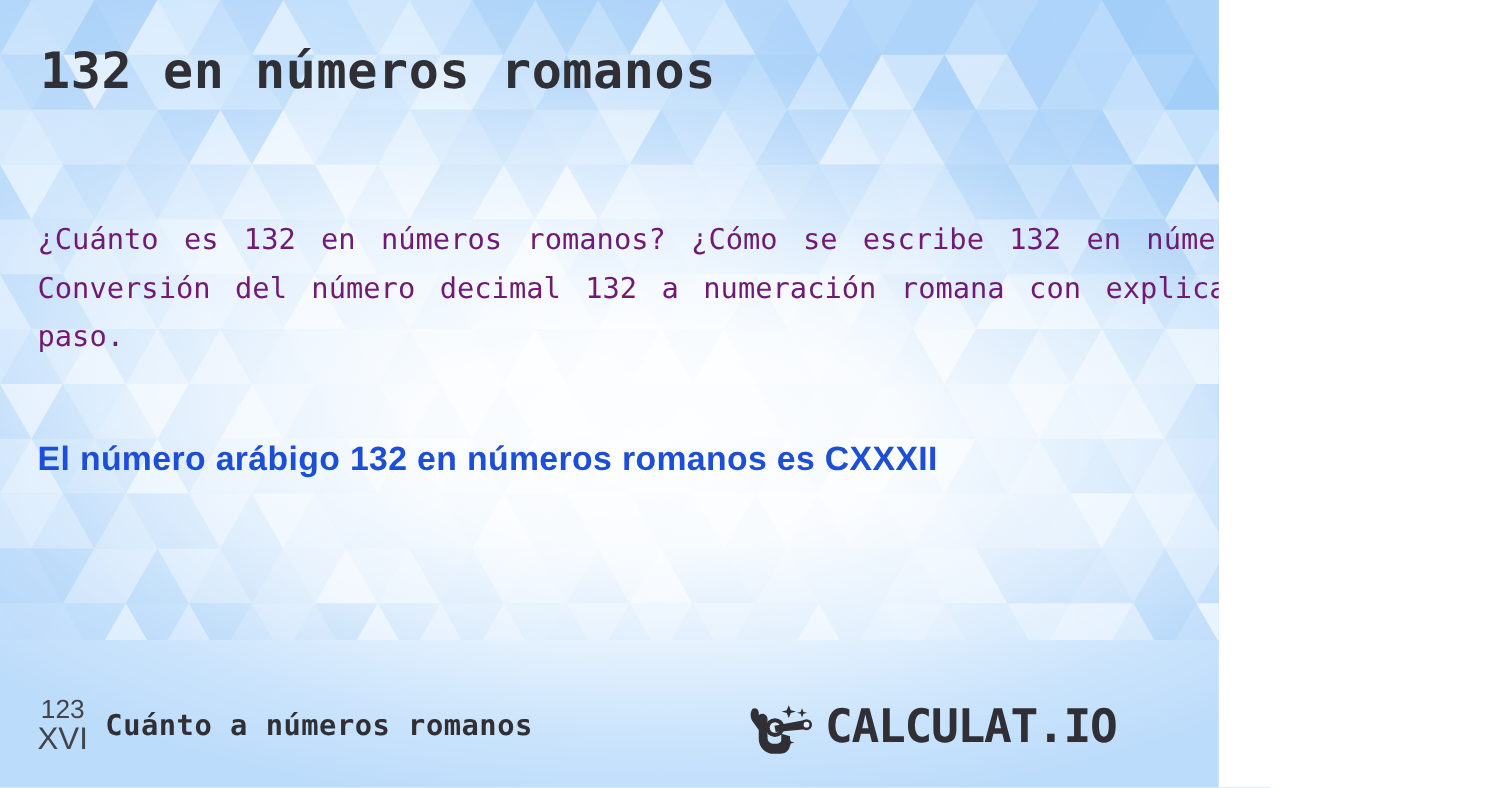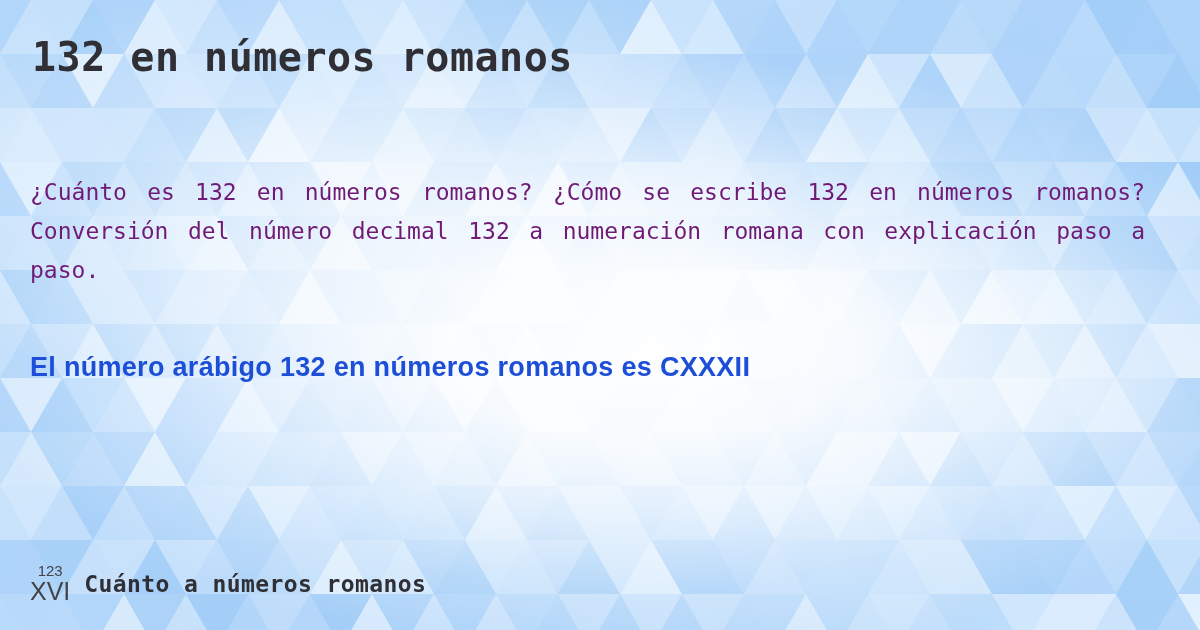--- a/index.html
+++ b/index.html
@@ -8,21 +8,21 @@
   }
   body {
     width: 1200px;
     height: 630px;
     overflow: hidden;
     font-family: "DejaVu Sans Mono", monospace;
   }
 
   #page {
     position: relative;
-    width: 1200px;
+    width: 975px;
     height: 630px;
     overflow: hidden;
     background: #bcdcfb;
   }
 
   
   #bg-pattern {
     position: absolute;
     inset: 0;
     z-index: 0;
@@ -117,21 +117,21 @@
   .roman-badge {
     display: flex;
     flex-direction: column;
     align-items: center;
     justify-content: center;
     font-family: "Liberation Sans", sans-serif;
     color: #43434a;
     line-height: 1.02;
   }
   .roman-badge .badge-top {
-    font-size: 15px;
+    font-size: 21px;
     letter-spacing: 0px;
   }
   .roman-badge .badge-bottom {
     font-size: 25px;
     letter-spacing: 0px;
   }
 
   .footer-title {
     font-family: "DejaVu Sans Mono", monospace;
     font-weight: bold;
@@ -884,15 +884,47 @@
   <div class="footer">
 
     <div class="footer-brand">
       <div class="roman-badge">
         <span class="badge-top">123</span>
         <span class="badge-bottom">XVI</span>
       </div>
       <span class="footer-title">Cuánto a números romanos</span>
     </div>
 
+    <div class="footer-logo">
+
+      <svg class="logo-mark" viewBox="0 0 56 44" aria-hidden="true">
+        <g fill="#2f2f35">
+
+          <path d="M4 6 C2 9 2 13 4 16 L9 23 L9 30 C9 36 13 41 19 42 L26 42
+                   C31 42 34 39 34 34 L34 28 L27 26 L27 31 C27 33 25 34 23 34
+                   L21 34 C18 34 16 32 16 29 L16 14 C16 12 14 10 12 10
+                   C11 10 10 10.4 9 11 L9 9 C9 7 7.5 5.5 6 5.5 C5.2 5.5 4.5 5.7 4 6 Z"></path>
+
+          <circle cx="22" cy="21" r="7.5" fill="#2f2f35"></circle>
+          <circle cx="22" cy="21" r="4.2" fill="#dcecfd"></circle>
+
+          <path d="M21.5 19.6 L45 15.2 C47.6 14.7 49.6 16.1 49.9 18.1
+                   C50.2 20.2 48.7 22 46.3 22.3 L22.6 24.6 Z"></path>
+          <circle cx="47.2" cy="18.7" r="4.4" fill="#2f2f35"></circle>
+          <circle cx="47.2" cy="18.7" r="2.3" fill="#e6f1fd"></circle>
+
+          <path d="M33 3.2 L34.7 7.2 L38.8 8.2 L34.7 9.3 L33 13.3 L31.4 9.3
+                   L27.3 8.2 L31.4 7.2 Z"></path>
+          <path d="M43.6 5.6 L44.8 8.5 L47.8 9.2 L44.8 10 L43.6 12.9
+                   L42.5 10 L39.5 9.2 L42.5 8.5 Z"></path>
+          <path d="M33.6 29.4 L34.7 32.2 L37.6 33 L34.7 33.8 L33.6 36.6
+                   L32.5 33.8 L29.6 33 L32.5 32.2 Z"></path>
+        </g>
+      </svg>
+
+      <svg class="logo-wordmark" viewBox="0 0 560 78" aria-hidden="true">
+        <text x="0" y="60" font-family="'DejaVu Sans Mono', monospace" font-size="72" font-weight="bold" letter-spacing="-2" fill="#2f2f35">CALCULAT.IO</text>
+      </svg>
+
+    </div>
 
   </div>
 </div>
 
 </body></html>

